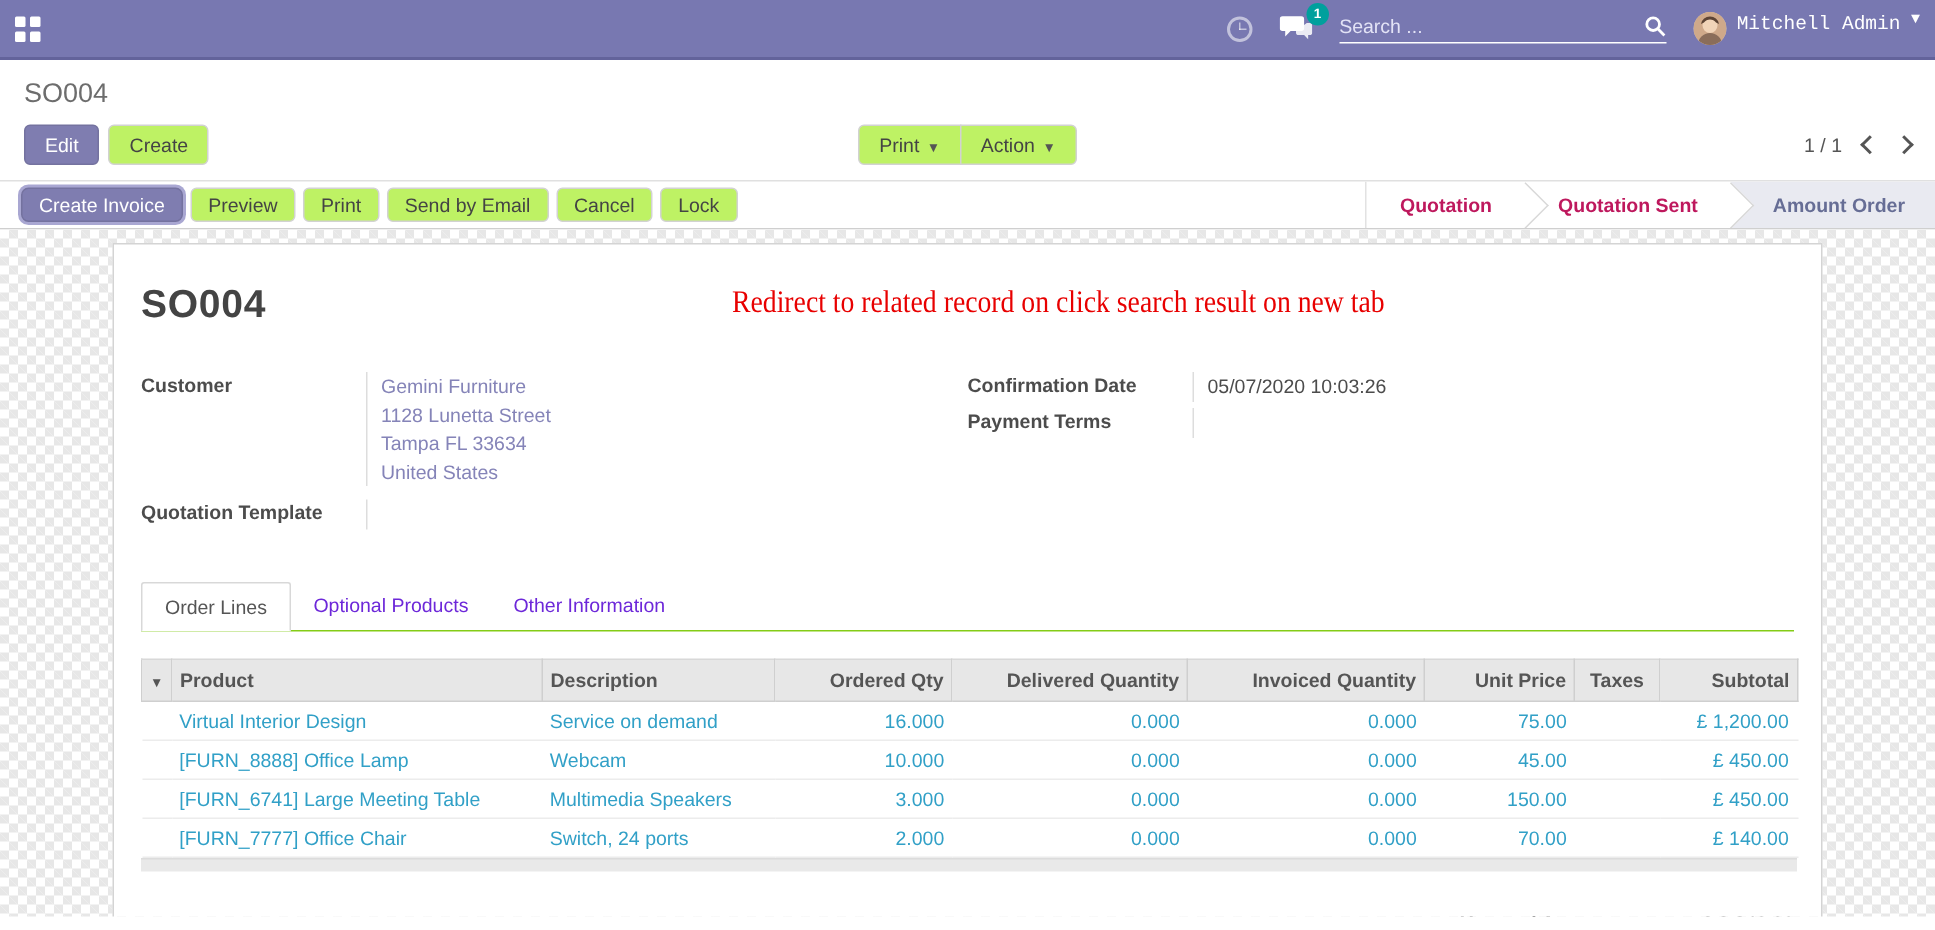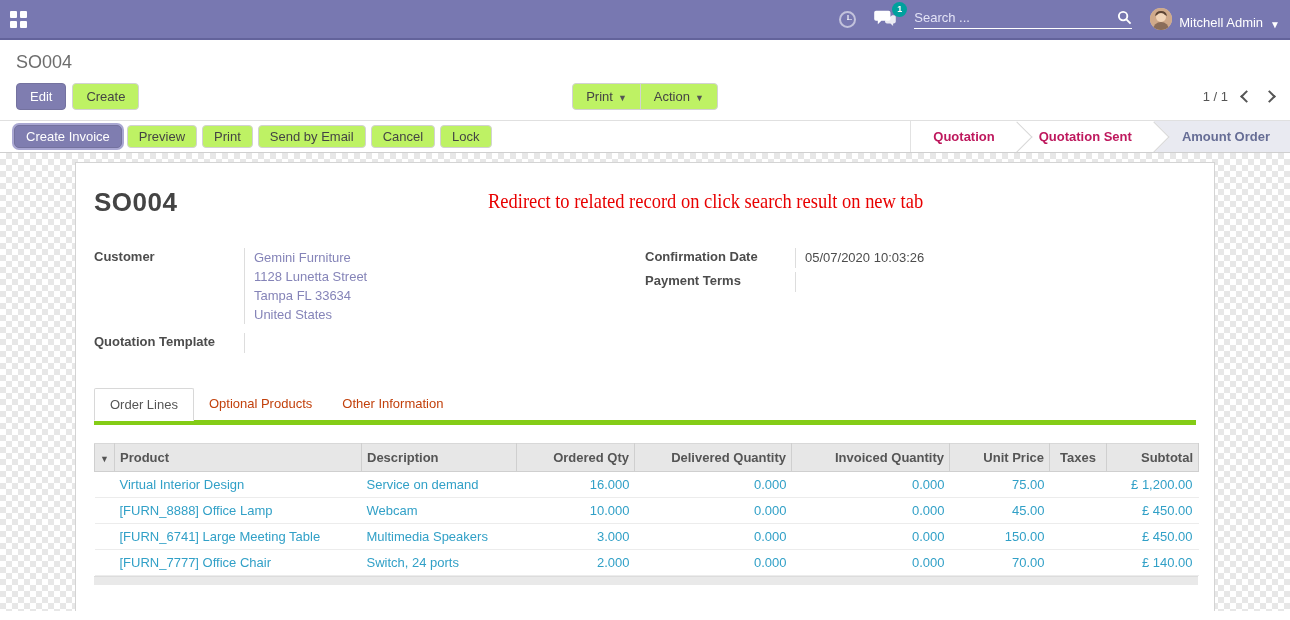--- a/index.html
+++ b/index.html
@@ -16,21 +16,21 @@
   .clock-icon { width:17px; height:17px; border:2px solid rgba(255,255,255,.55); border-radius:50%; position:relative; }
   .clock-icon:before { content:""; position:absolute; left:6px; top:2px; width:1.5px; height:5px; background:rgba(255,255,255,.55); }
   .clock-icon:after  { content:""; position:absolute; left:6px; top:6px; width:5px; height:1.5px; background:rgba(255,255,255,.55); }
   .msg-wrap { position:relative; }
   .badge { position:absolute; top:-7px; right:-11px; min-width:15px; height:15px; border-radius:50%;
     background:var(--badge,#00a09d); color:#fff; font-size:9px; line-height:15px; text-align:center; font-weight:bold; }
   .search-box { position:relative; width:218px; border-bottom:1px solid #fff; display:flex; align-items:center; padding-bottom:3px; }
   .search-box input { flex:1; background:transparent; border:none; outline:none; color:#fff; font-size:13px;
     font-family:"Liberation Sans",sans-serif; }
   .search-box input::placeholder { color:#e3e3f6; opacity:1; }
-  .user-menu { display:flex; align-items:flex-end; gap:7px; color:#fff; cursor:pointer; }
+  .user-menu { display:flex; align-items:flex-start; gap:7px; color:#fff; cursor:pointer;font-family:Liberation Mono, monospace; }
   .avatar { width:22px; height:22px; border-radius:50%; overflow:hidden; background:#d9c6b5; flex:none; }
   .caret { font-size:10px; color:#fff; }
 
   
   .crumb-row { padding:12px 16px 0 16px; }
   .crumb-title { font-size:18px; color:#6d6d6d; }
   .controls { display:flex; align-items:center; padding:10px 16px 10px 16px; position:relative; }
   .btn { display:inline-block; padding:5px 13px; font-size:13px; border:1px solid #d2d2d2; border-radius:4px;
     background:#bef264; color:#444; cursor:pointer; font-family:"Liberation Sans",sans-serif; }
   .btn-primary { background:var(--primary,#7f7db0); border-color:#74729f; color:#fff; }
@@ -72,22 +72,22 @@
     transform:scaleX(.88); transform-origin:left center; }
 
   .fgroups { display:flex; margin-top:30px; }
   .fgroup { width:552px; }
   .frow { display:flex; margin-bottom:9px; }
   .flabel { width:150px; font-weight:bold; color:#4c4c4c; padding-top:1px; flex:none; }
   .fval { border-left:1px solid #ddd; padding-left:9px; min-height:20px; flex:1; line-height:19px; }
   .fval .link { color:var(--link,#8584b8); cursor:pointer; }
 
   
-  .tabs { display:flex; margin-top:26px; border-bottom:5px solid #84cc16; }
-  .tab { padding:8px 15px; color:#c2410c; cursor:pointer; margin-bottom:-1px; }
+  .tabs { display:flex; margin-top:26px; border-bottom:1px solid #84cc16; }
+  .tab { padding:8px 15px; color:#6d28d9; cursor:pointer; margin-bottom:-1px; }
   .tab.active { background:#fff; border:1px solid #d8d8d8; border-bottom:1px solid #fff; border-radius:2px 2px 0 0; color:#555; }
 
   
   table.lines { width:1104px; border-collapse:collapse; table-layout:fixed; margin-top:18px; }
   .lines th { background:#e7e7e7; color:#555; font-weight:bold; text-align:left; padding:6px 5px;
     border:1px solid #cfcfcf; border-top-color:#d8d8d8; font-size:13px; cursor:pointer; white-space:nowrap; overflow:hidden; }
   .lines th.num { text-align:right; }
   .lines th.ctr { text-align:center; }
   .lines td { padding:5px 5px; border-bottom:1px solid #ececec; color:var(--rowlink,#31a0c7); cursor:pointer; white-space:nowrap; overflow:hidden; }
   .lines td.num { text-align:right; }

